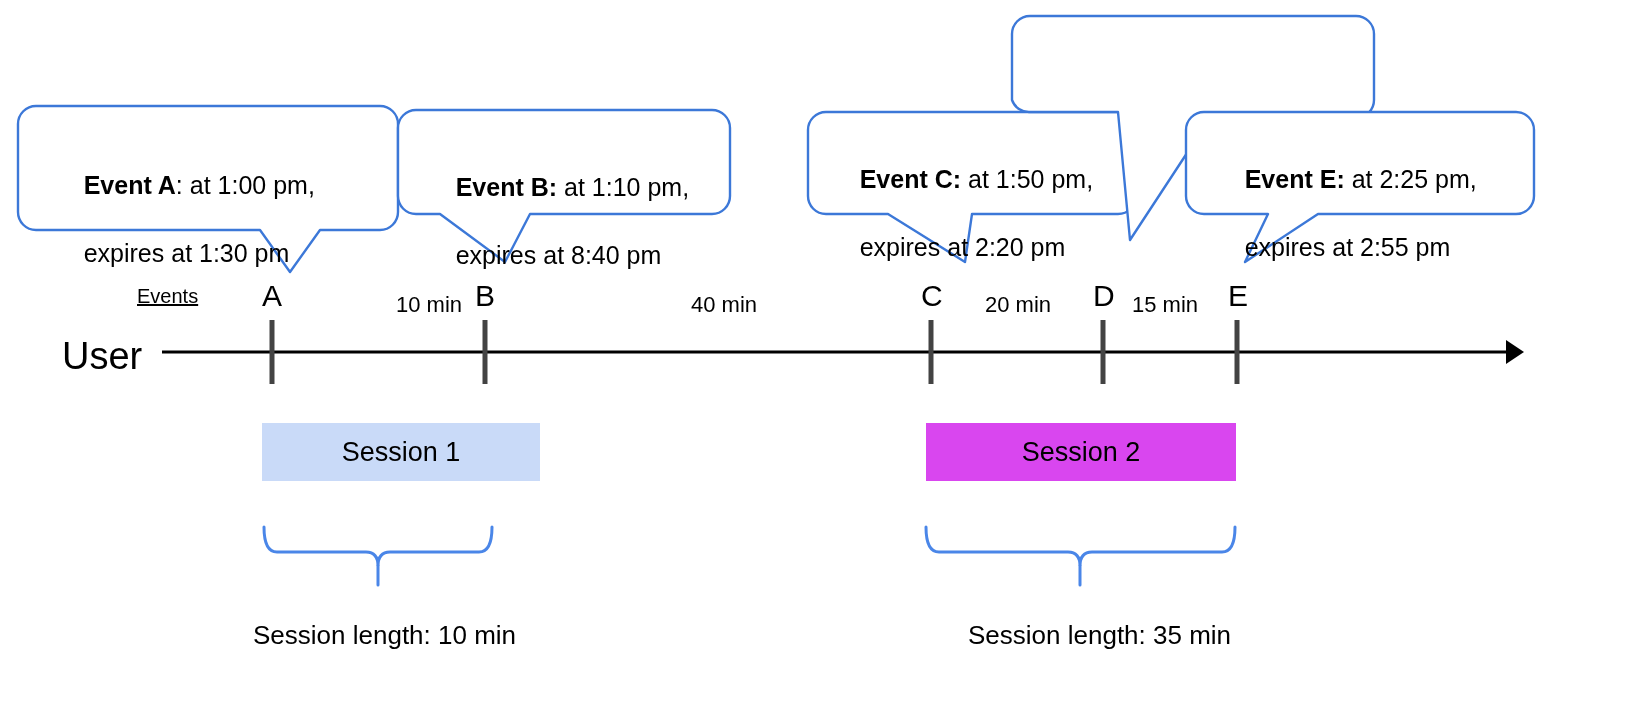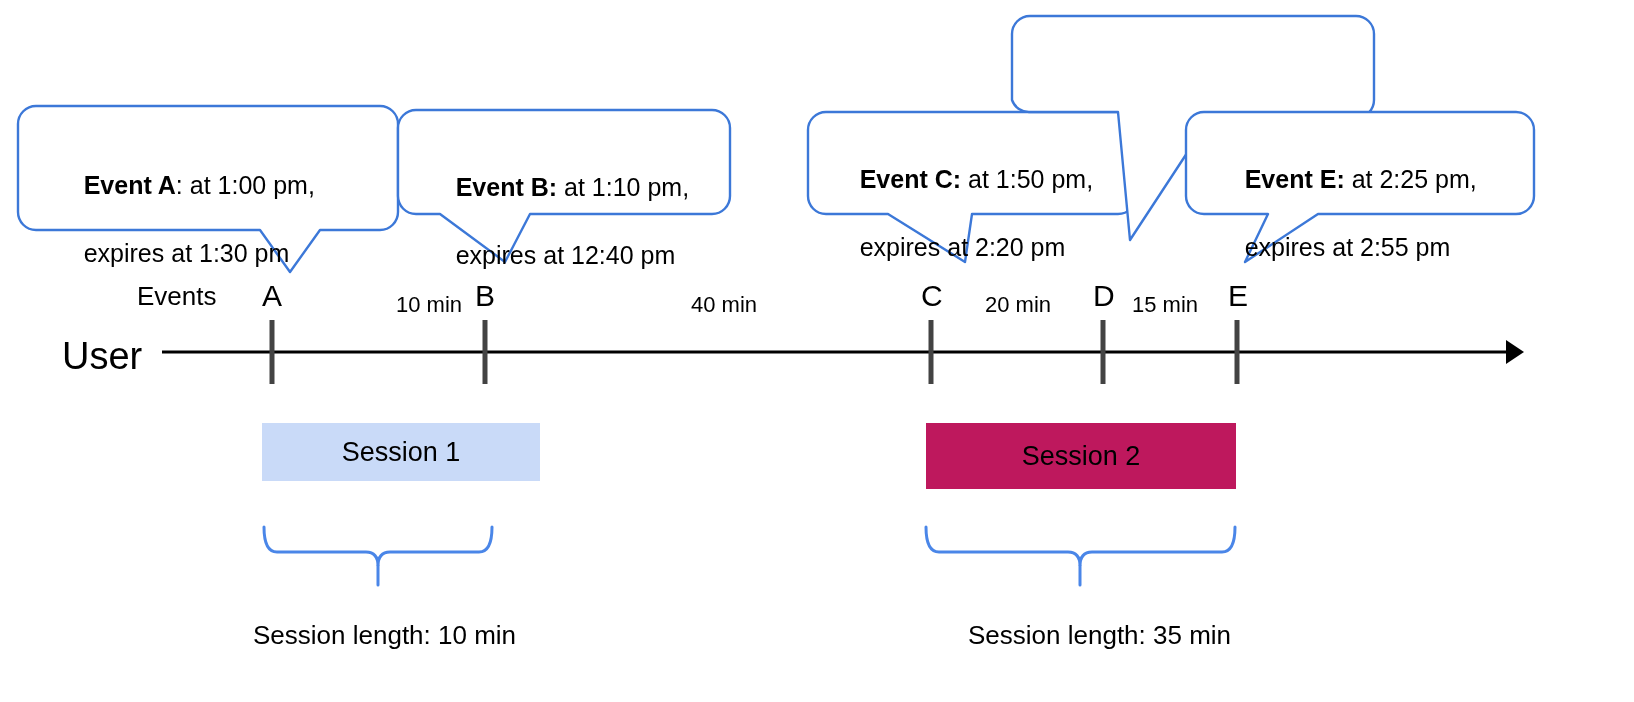--- a/index.html
+++ b/index.html
@@ -42,22 +42,23 @@
   
   .lbl {
     position: absolute;
     white-space: nowrap;
   }
   .lbl-user {
     font-size: 38px;
     line-height: 38px;
   }
   .lbl-events {
-    font-size: 26px;
+    font-size: 20px;
     line-height: 28px;
+    text-decoration: underline;
   }
   .lbl-marker {
     font-size: 30px;
     line-height: 30px;
   }
   .lbl-interval {
     font-size: 22px;
     line-height: 22px;
   }
   .lbl-session {
@@ -178,21 +179,21 @@
 
   <div class="layer">
 
     <div class="callout-text" style="left:42px; top:134px;">
       <span><b>Event A</b><span>: </span><span>at 1:00 pm,</span></span><br>
       <span>expires at 1:30 pm</span>
     </div>
 
     <div class="callout-text" style="left:414px; top:136px;">
       <span><b>Event B:</b><span> </span><span>at 1:10 pm,</span></span><br>
-      <span>expires at 12:40 pm</span>
+      <span>expires at 8:40 pm</span>
     </div>
 
     <div class="callout-text" style="left:818px; top:128px;">
       <span><b>Event C:</b><span> </span><span>at 1:50 pm,</span></span><br>
       <span>expires at 2:20 pm</span>
     </div>
 
 
     <div class="callout-text" style="left:1203px; top:128px;">
       <span><b>Event E:</b><span> </span><span>at 2:25 pm,</span></span><br>
@@ -211,21 +212,21 @@
 
     <div class="lbl lbl-interval" style="left:352px; top:294px;margin-left:44px;">10 min</div>
     <div class="lbl lbl-interval" style="left:691px; top:294px;">40 min</div>
     <div class="lbl lbl-interval" style="left:985px; top:294px;">20 min</div>
     <div class="lbl lbl-interval" style="left:1132px; top:294px;">15 min</div>
 
     <div class="session-box" style="left:262px; top:423px; width:278px; height:58px; background:#c9daf8;">
       <span class="lbl-session" style="position:relative;">Session 1</span>
     </div>
 
-    <div class="session-box" style="left:926px; top:423px; width:310px; height:66px; background:#be185d;justify-content:center;">
+    <div class="session-box" style="left:926px; top:423px; width:310px; height:58px; background:#d946ef;justify-content:center;">
       <span class="lbl-session" style="position:relative;">Session 2</span>
     </div>
 
     <div class="lbl lbl-sesslen" style="left:253px; top:622px;">Session length: 10 min</div>
     <div class="lbl lbl-sesslen" style="left:968px; top:622px;">Session length: 35 min</div>
 
   </div>
 </div>
 
 </body></html>

